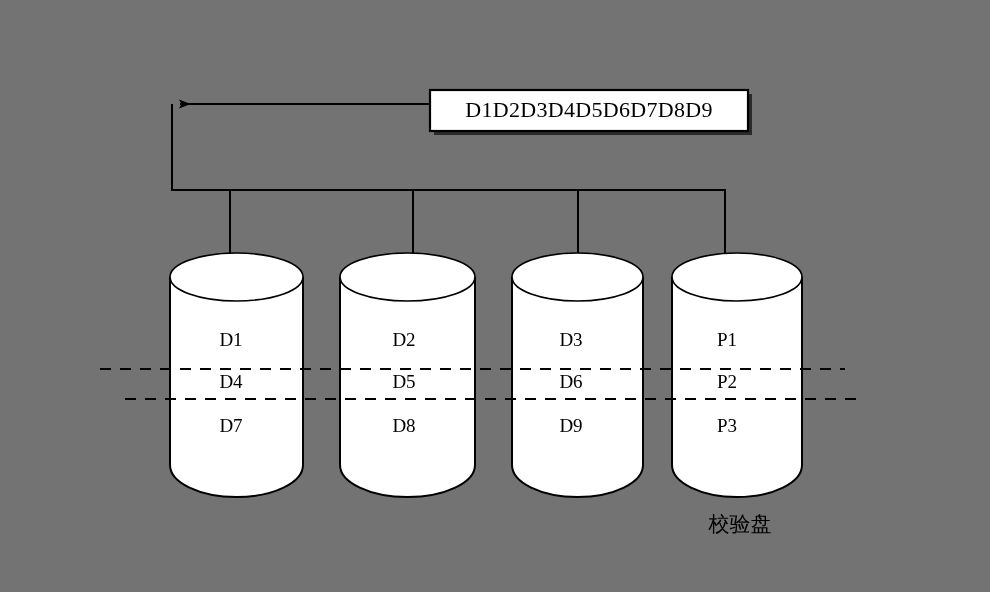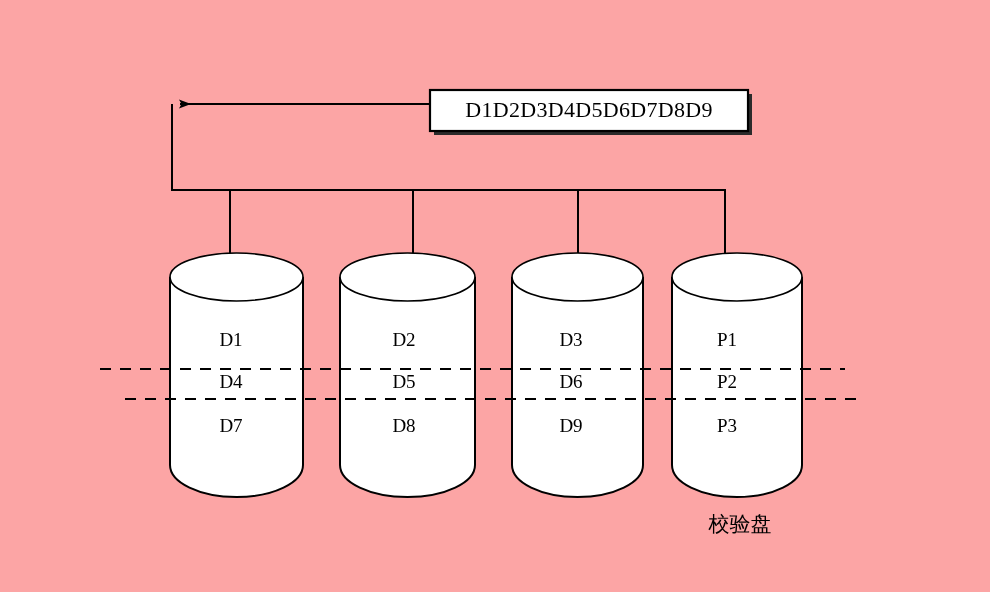--- a/index.html
+++ b/index.html
@@ -7,21 +7,21 @@
     padding: 0;
     background: #ffffff;
   }
   body {
     font-family: "Liberation Serif", "DejaVu Serif", serif;
   }
   #canvas {
     position: relative;
     width: 990px;
     height: 592px;
-    background: #fca5a5;
+    background: #737373;
     overflow: hidden;
   }
   svg.diagram {
     position: absolute;
     left: 0;
     top: 0;
     width: 990px;
     height: 592px;
   }
   .stroke-line {

